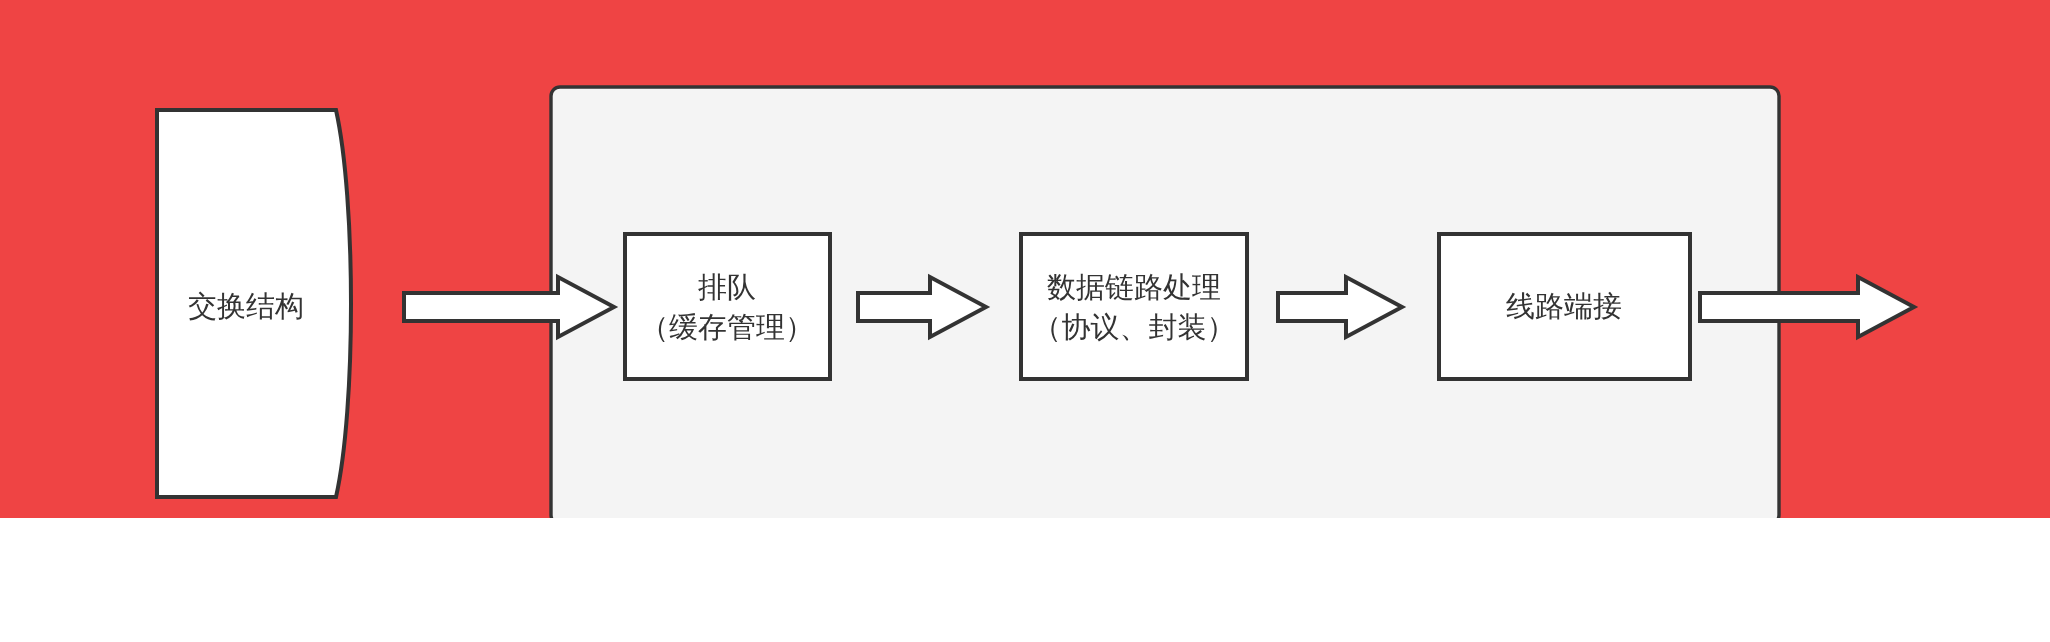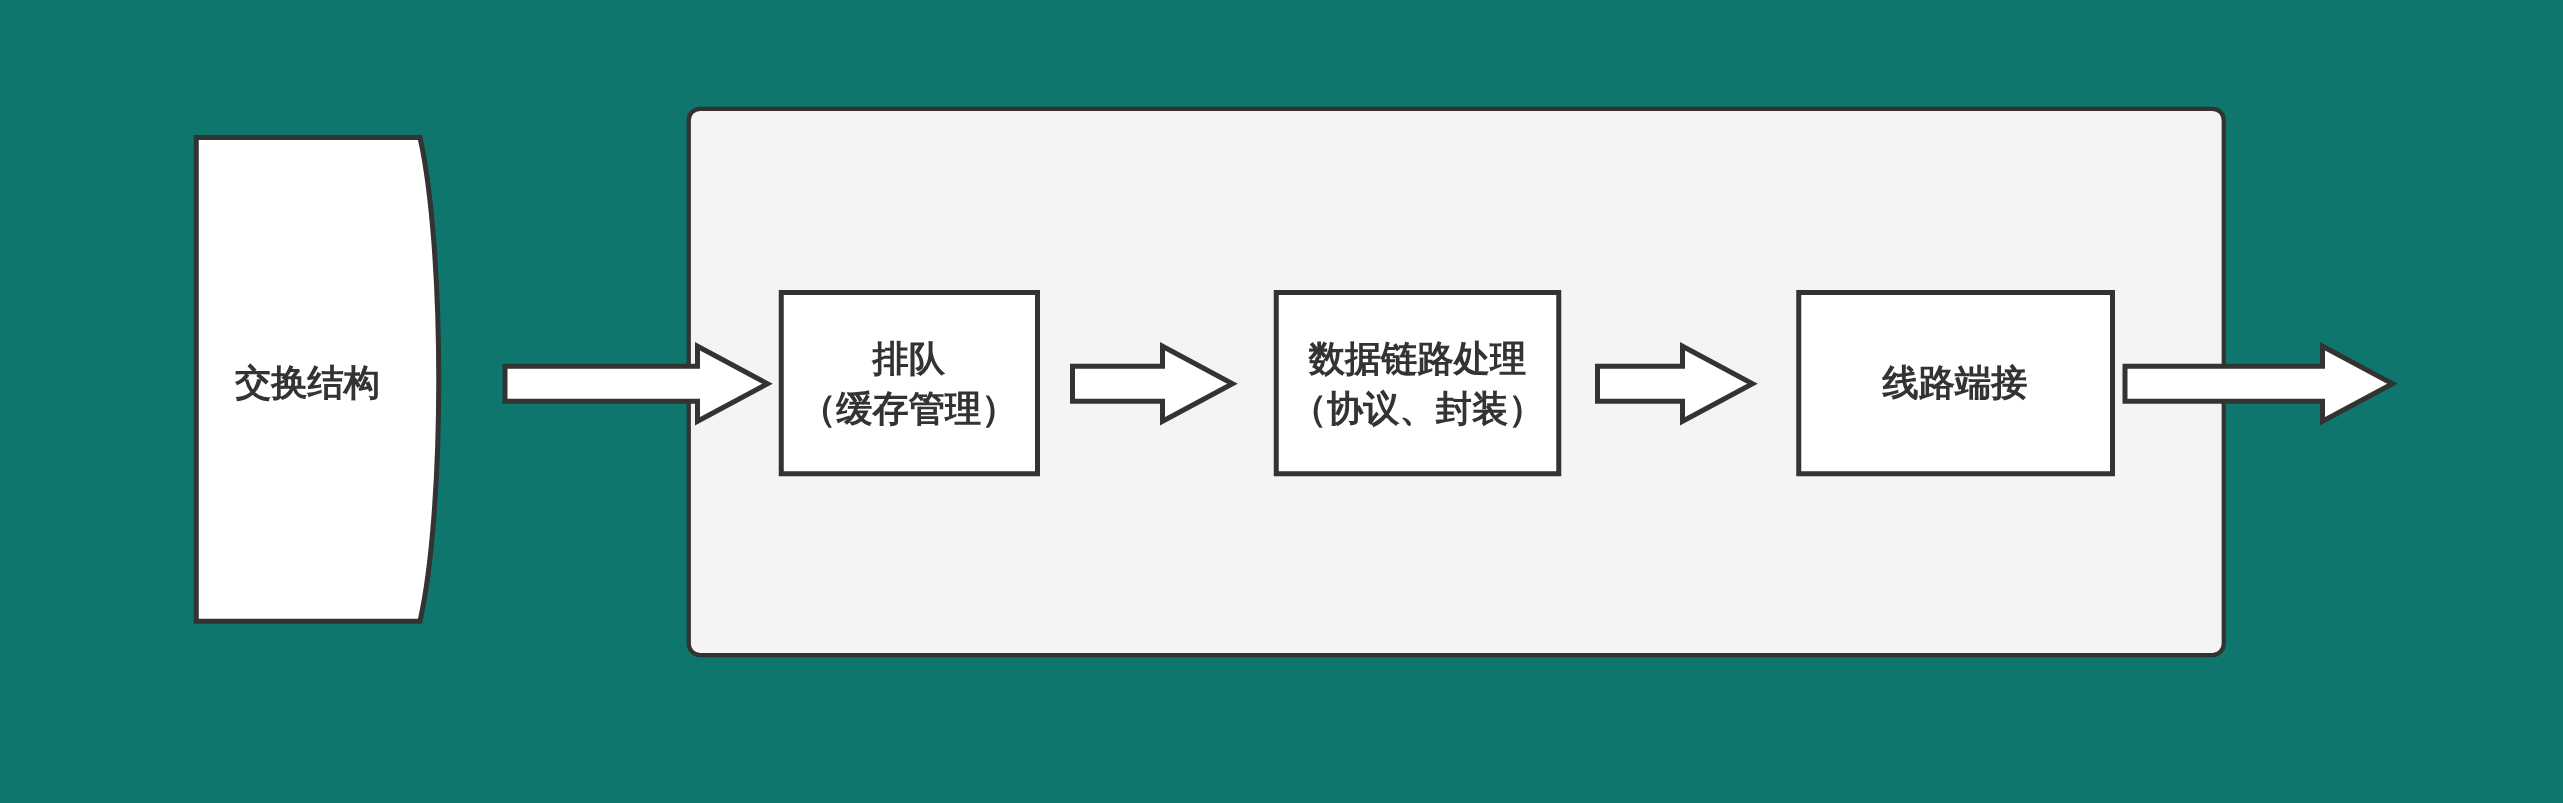--- a/index.html
+++ b/index.html
@@ -6,24 +6,23 @@
     margin: 0;
     padding: 0;
     background: #ffffff;
   }
   body {
     font-family: "DejaVu Sans", "Liberation Sans", sans-serif;
   }
   #canvas {
     position: relative;
     width: 2050px;
-    height: 642px;
-    background: #0f766e;
+    height: 518px;
+    background: #ef4444;
     overflow: hidden;
-    font-weight: bold;
   }
   #diagram-svg {
     position: absolute;
     left: 0;
     top: 0;
     width: 2050px;
     height: 642px;
     display: block;
   }
   .node-label {

